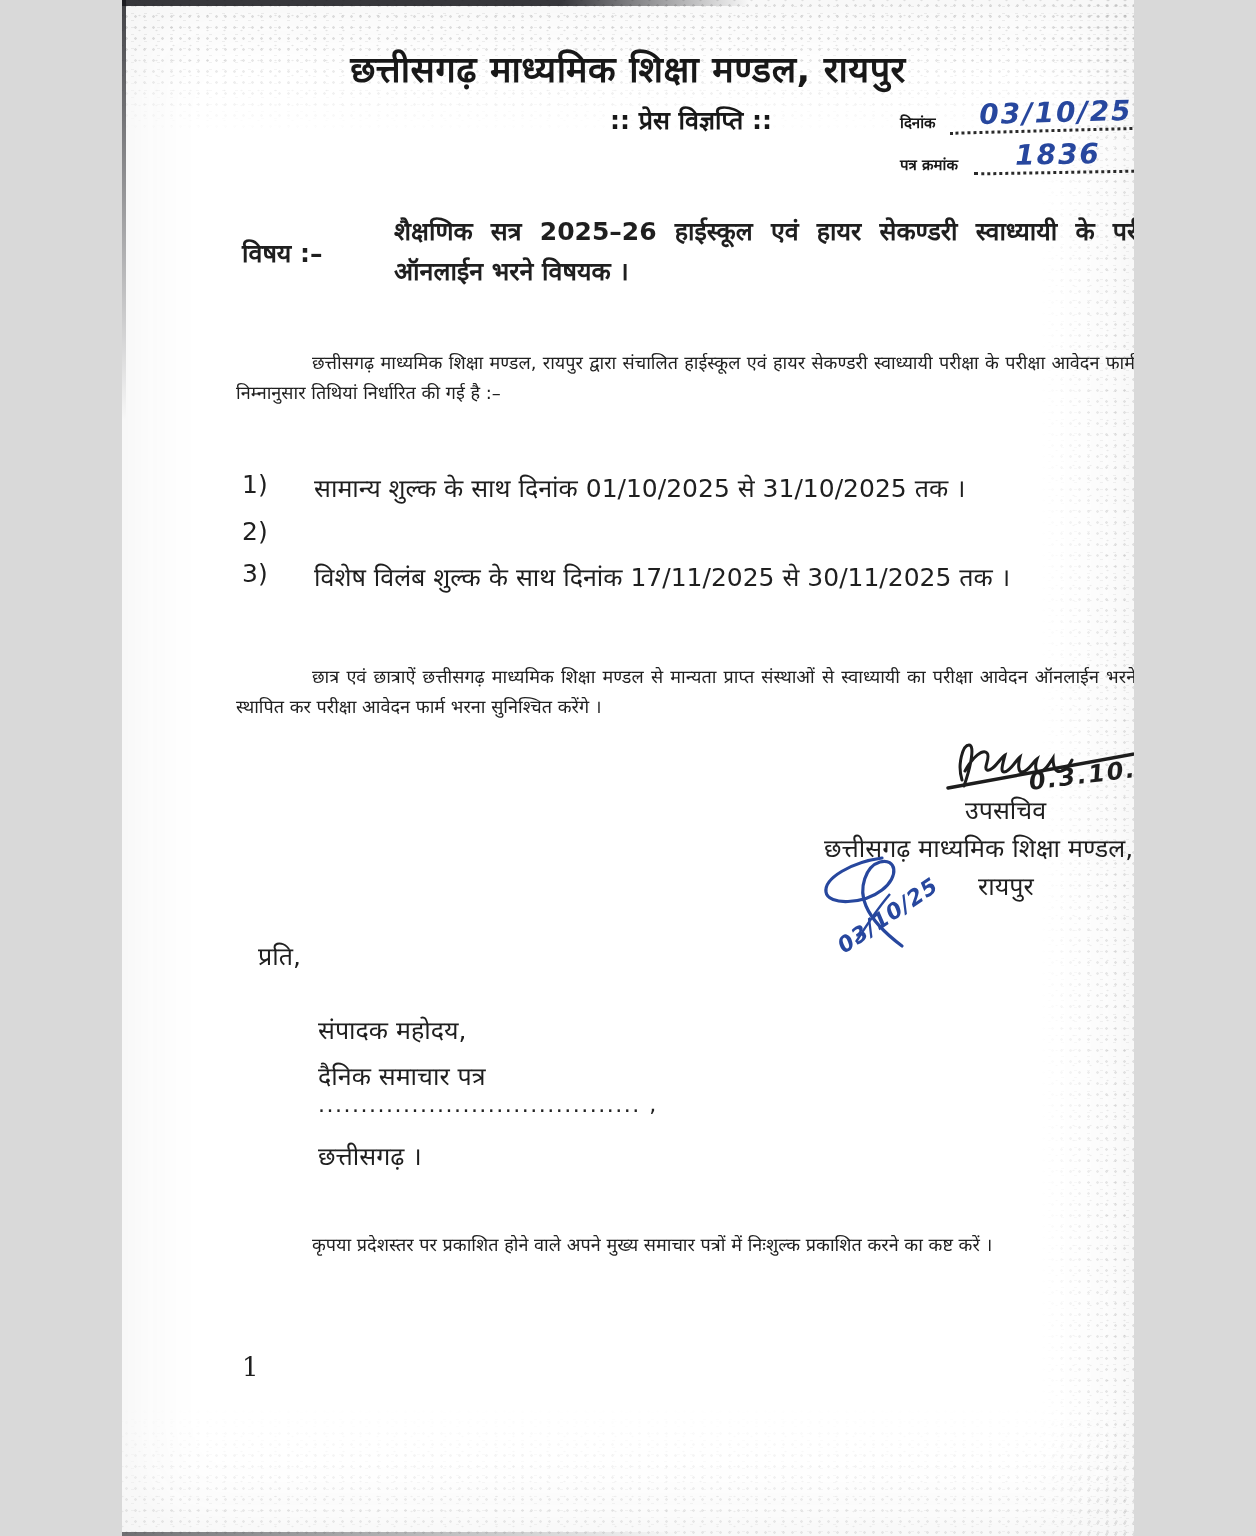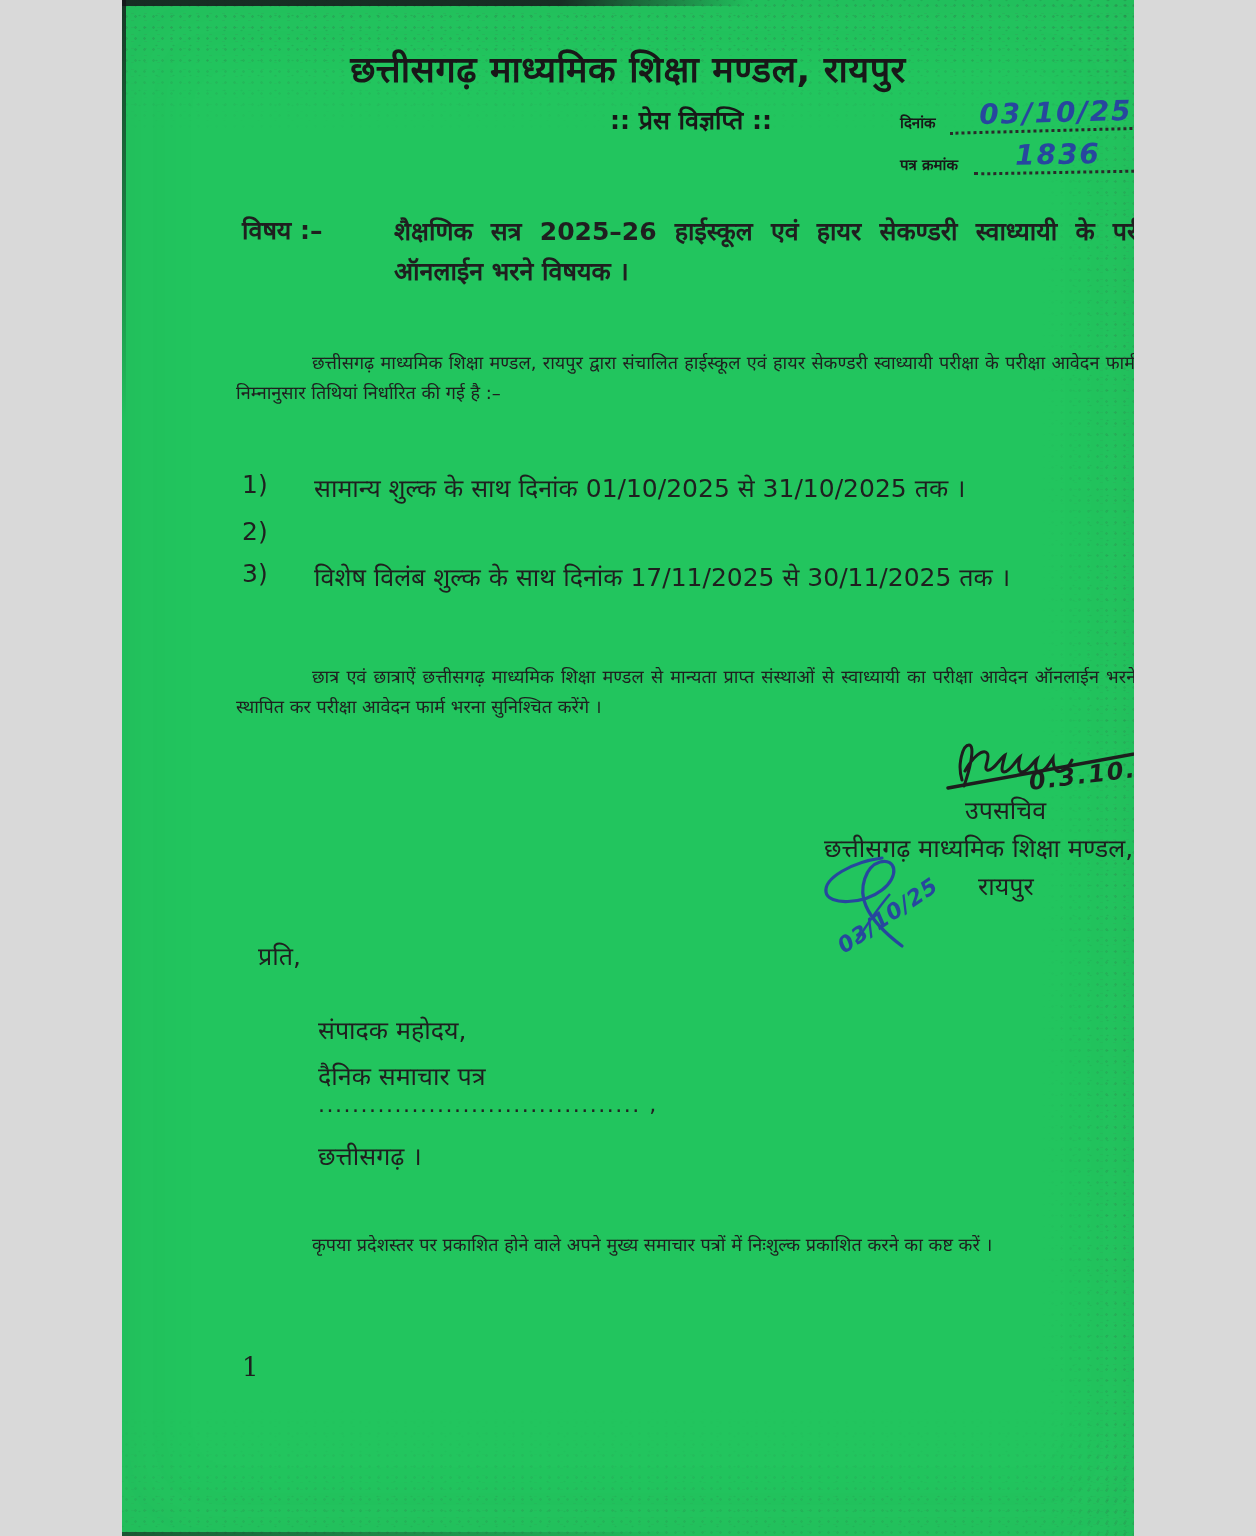--- a/index.html
+++ b/index.html
@@ -1,20 +1,20 @@
 <!DOCTYPE html>
 <html lang="hi"><head>
 <meta charset="utf-8">
 <style>
   html,body{margin:0;padding:0;background:#d9d9d9;}
   .page{
     position:relative;
     width:1012px;height:1536px;
     margin:0 auto;
-    background:#22c55e;
+    background:#ffffff;
     font-family:"DejaVu Sans","Liberation Sans",sans-serif;
     color:#1f1f1f;
     overflow:hidden;
     box-shadow:inset 0 0 90px rgba(60,60,55,.07);
   }
   
   .grain{position:absolute;pointer-events:none;
     background-image:
       radial-gradient(rgba(60,60,60,.28) 1px,transparent 1.4px),
       radial-gradient(rgba(90,90,90,.18) 1px,transparent 1.3px),
@@ -38,21 +38,21 @@
 
   .hdr-row{display:flex;align-items:flex-end;}
   .hdr-label{font-size:15px;font-weight:700;white-space:nowrap;color:#181818;}
   .hand{color:#27479e;font-style:italic;font-weight:700;letter-spacing:2px;}
   .dotted-field{border-bottom:3px dotted #2a2a2a;text-align:center;}
   .date-row{left:778px;top:96px;}
   .date-field{width:212px;font-size:28px;transform:rotate(-1.5deg);padding-bottom:0px;margin-left:14px;}
   .lno-row{left:778px;top:138px;}
   .lno-field{width:168px;font-size:28px;transform:rotate(-1deg);margin-left:16px;}
 
-  .subject-row{left:120px;top:212px;width:985px;display:flex;}
+  .subject-row{left:120px;top:212px;width:985px;display:flex;align-items:center;}
   .subject-label{width:152px;flex:0 0 152px;font-size:25px;font-weight:700;}
   .subject-text{font-size:25px;font-weight:700;line-height:1.6;text-align:justify;}
 
   .para{font-size:18px;line-height:1.66;text-align:justify;text-align-last:left;font-weight:500;margin-top:32px;}
   .para1{left:114px;top:316px;width:1032px;text-indent:76px;}
   .para2{left:114px;top:630px;width:1032px;text-indent:76px;}
   .closing{left:114px;top:1198px;width:1032px;text-indent:76px;}
 
   .schedule{left:120px;top:470px;width:1030px;}
   .schedule-row{display:flex;margin-bottom:13px;font-size:25px;font-weight:500;}

